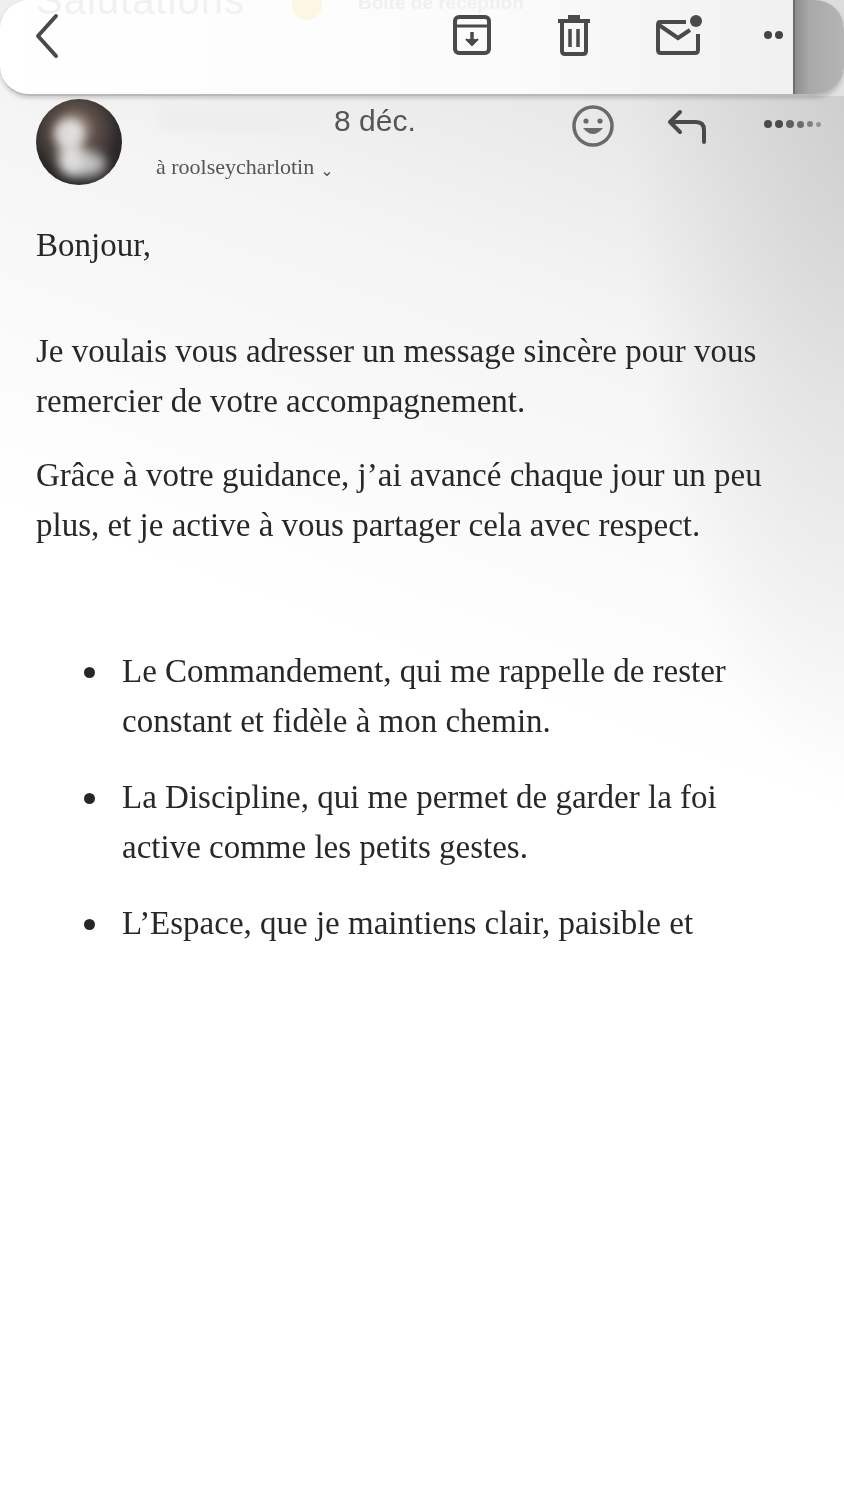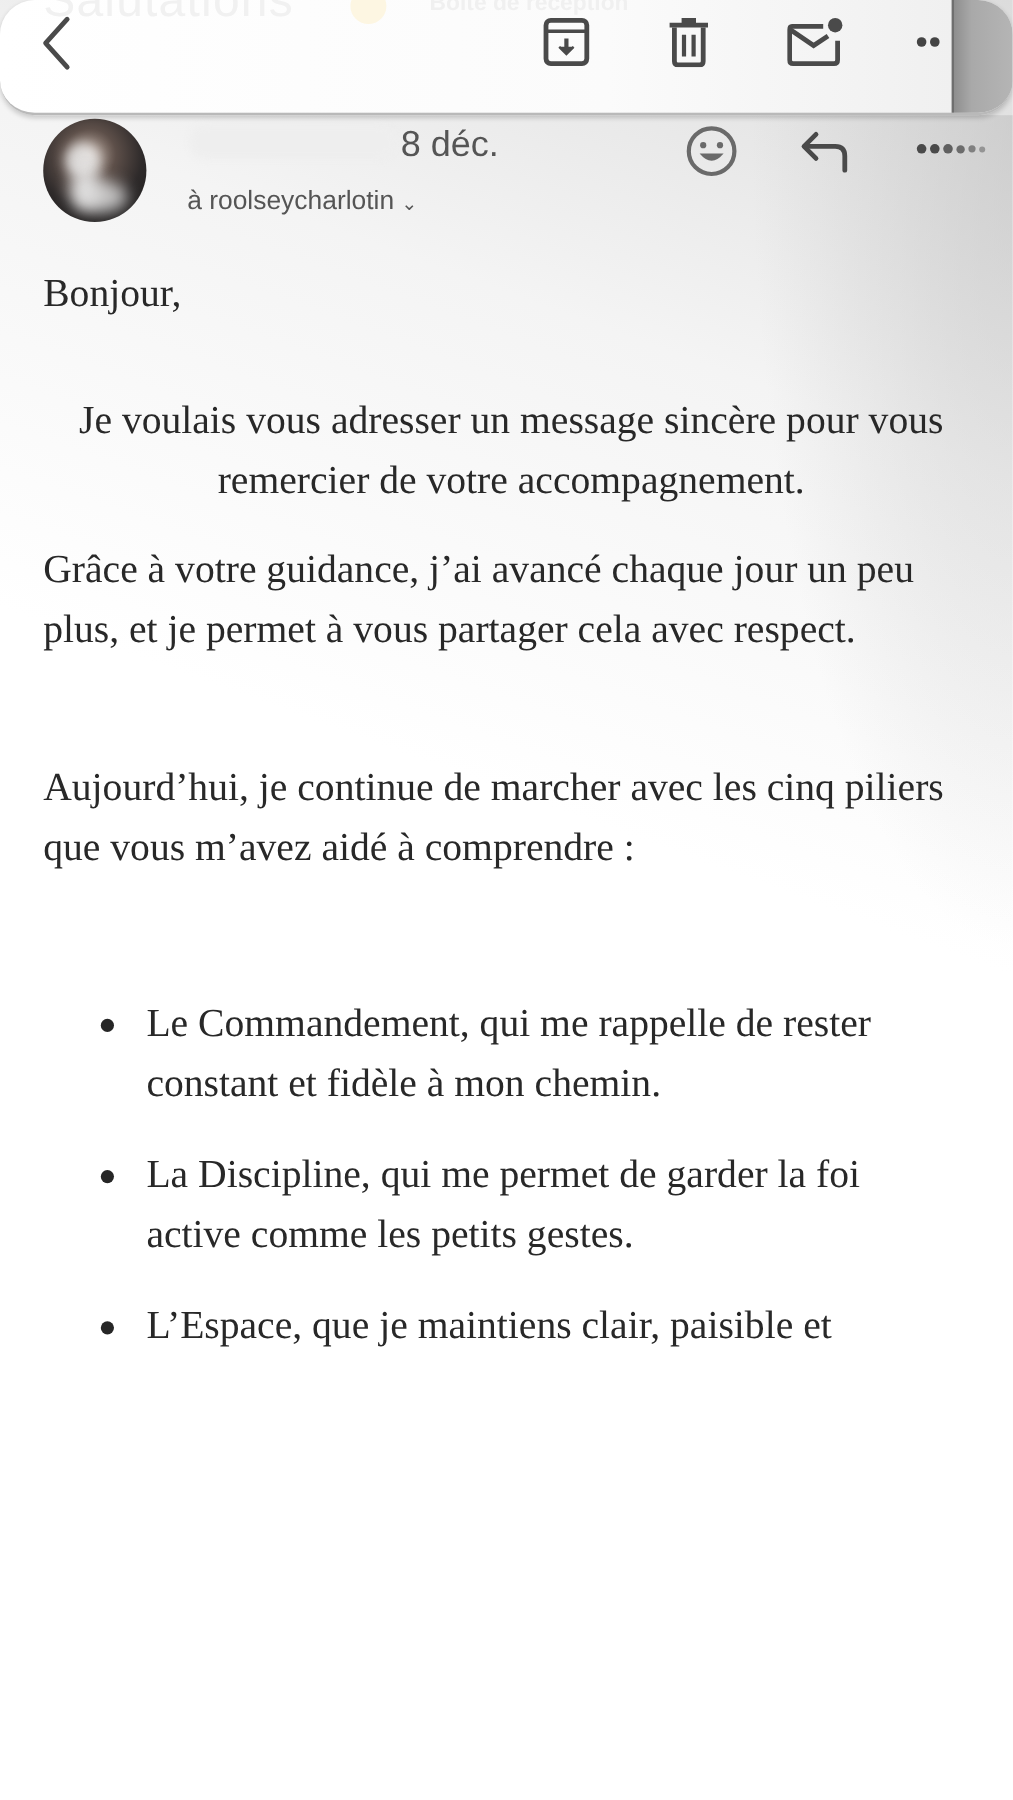--- a/index.html
+++ b/index.html
@@ -76,35 +76,35 @@
     .sender-name-blur {
       position: absolute; left: 158px; top: 8px; width: 172px; height: 28px; border-radius: 14px;
       background: #eeeeee; filter: blur(3px);
     }
     .date {
       position: absolute; left: 334px; top: 8px;
       font-family: "Liberation Sans", sans-serif; font-size: 30px; color: #555;
     }
     .recipient {
       position: absolute; left: 156px; top: 58px; cursor: pointer;
-      font-family: Liberation Sans, sans-serif; font-size: 22px; color: #555;
+      font-family: Liberation Serif, serif; font-size: 22px; color: #555;
       display: flex; align-items: flex-end; gap: 6px;
     }
     .recipient-chev { font-size: 16px; color: #555; margin-top: 3px; }
     .emoji-btn { position: absolute; left: 571px; top: 8px; width: 44px; height: 44px; cursor: pointer; }
     .reply-btn { position: absolute; left: 666px; top: 12px; width: 44px; height: 36px; cursor: pointer; }
     .more2-btn { position: absolute; left: 764px; top: 24px; display: flex; gap: 3px; align-items: center; cursor: pointer; }
     .more2-btn span { display: block; border-radius: 50%; background: #4a4a4a; }
     
     .email-body {
       position: absolute; left: 36px; top: 220px; width: 790px;
       font-family: "Liberation Serif", serif; font-size: 33px; line-height: 50px; color: #282828;
     }
     .greeting { margin-top: 0; font-family: Liberation Serif, serif; }
-    .para1 { margin-top: 56px; text-align: center; }
+    .para1 { margin-top: 56px; }
     .para2 { margin-top: 24px; }
     .para3 { margin-top: 82px; }
     .pillars { margin-top: 96px; list-style: none; }
     .pillar {
       position: relative; padding-left: 86px; margin-bottom: 26px; width: 780px;
     }
     .pillar::before {
       content: ""; position: absolute; left: 48px; top: 21px; width: 11px; height: 11px; border-radius: 50%;
       background: #262626;
     }
@@ -193,20 +193,19 @@
     <span style="width:8px;height:8px;opacity:.85"></span>
     <span style="width:7px;height:7px;opacity:.75"></span>
     <span style="width:6px;height:6px;opacity:.6"></span>
     <span style="width:5px;height:5px;opacity:.45"></span>
   </div>
 </section>
 
 <article class="email-body">
   <p class="greeting">Bonjour,</p>
   <p class="para1" style="width:780px">Je voulais vous adresser un message sincère pour vous remercier de votre accompagnement.</p>
-  <p class="para2" style="width:760px">Grâce à votre guidance, j’ai avancé chaque jour un peu plus, et je permet à vous partager cela avec respect.</p>
-  <p class="para3" style="width:762px">Aujourd’hui, je continue de marcher avec les cinq piliers que vous m’avez aidé à comprendre :</p>
+  <p class="para2" style="width:760px">Grâce à votre guidance, j’ai avancé chaque jour un peu plus, et je active à vous partager cela avec respect.</p>
   <ul class="pillars">
     <li class="pillar" style="width:720px">Le Commandement, qui me rappelle de rester constant et fidèle à mon chemin.</li>
     <li class="pillar" style="width:760px">La Discipline, qui me permet de garder la foi active comme les petits gestes.</li>
     <li class="pillar">L’Espace, que je maintiens clair, paisible et</li>
   </ul>
 </article>
 
 </body></html>

